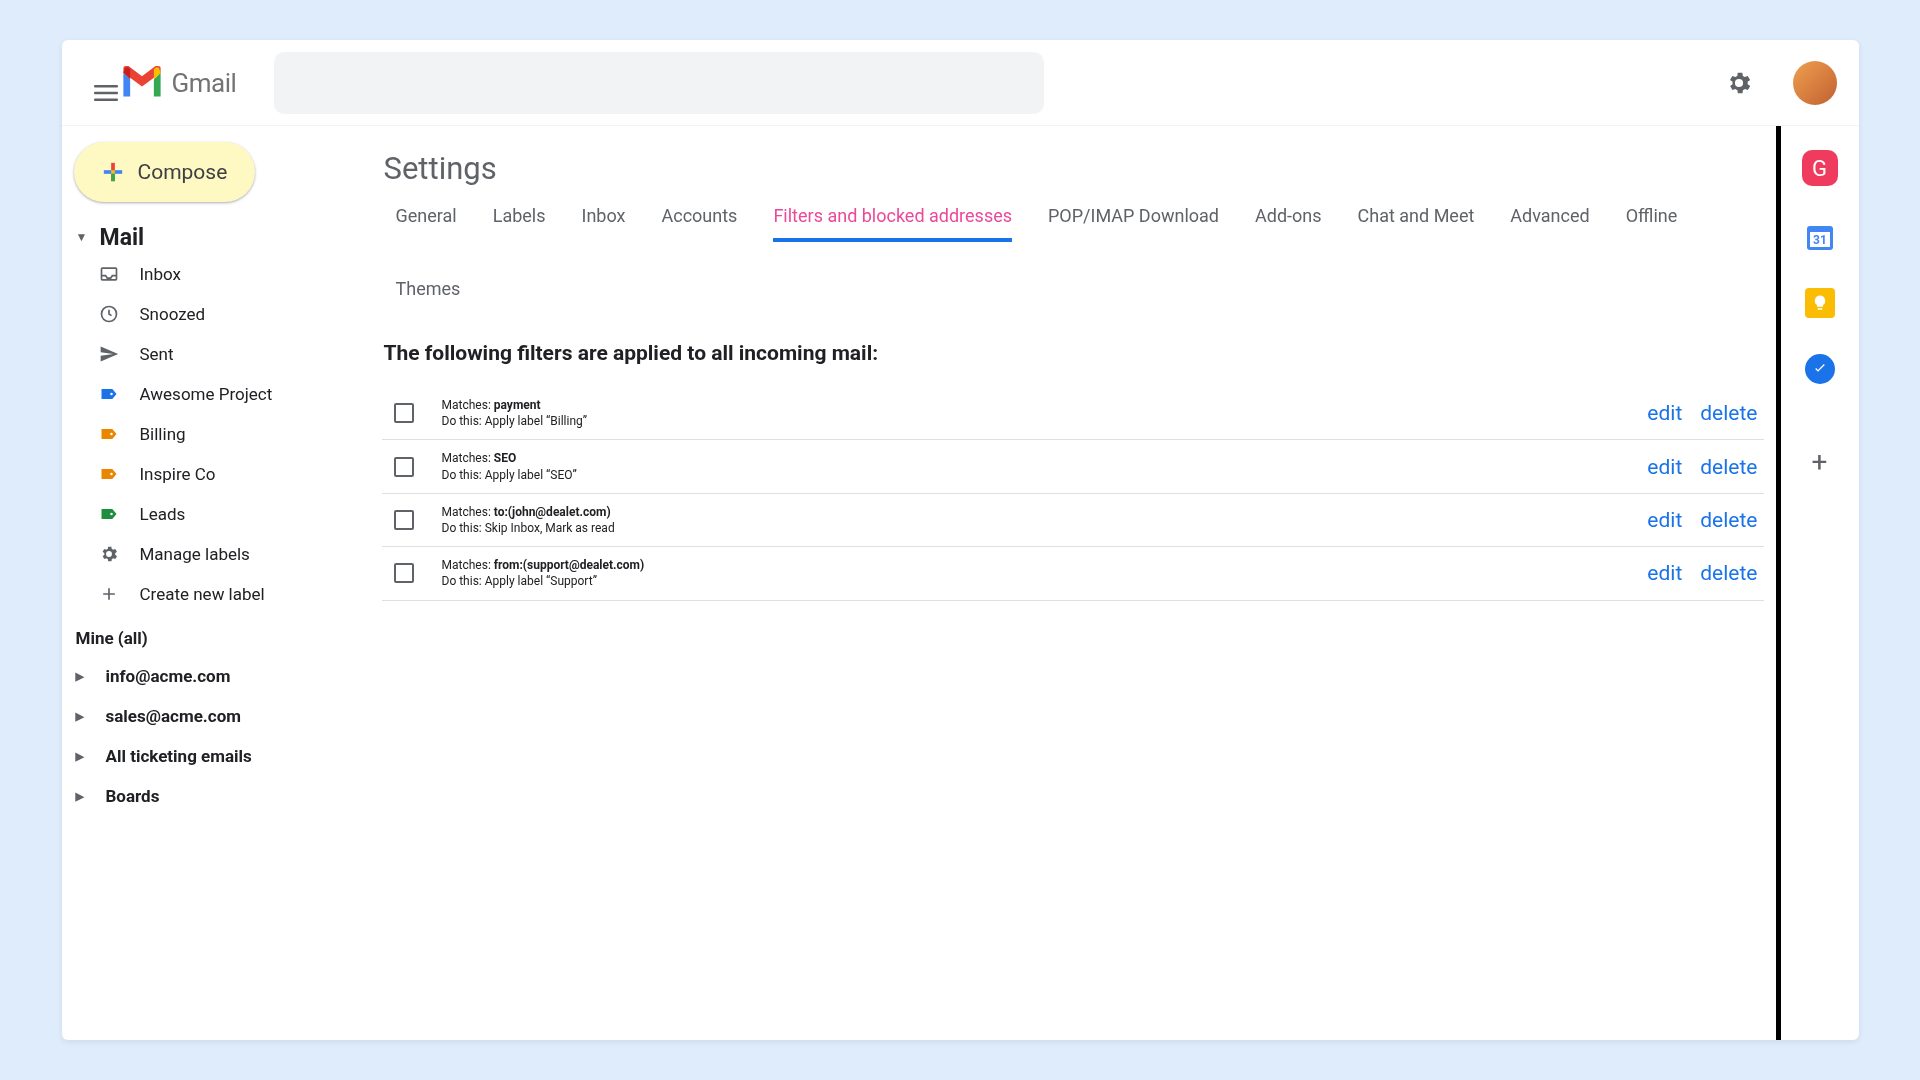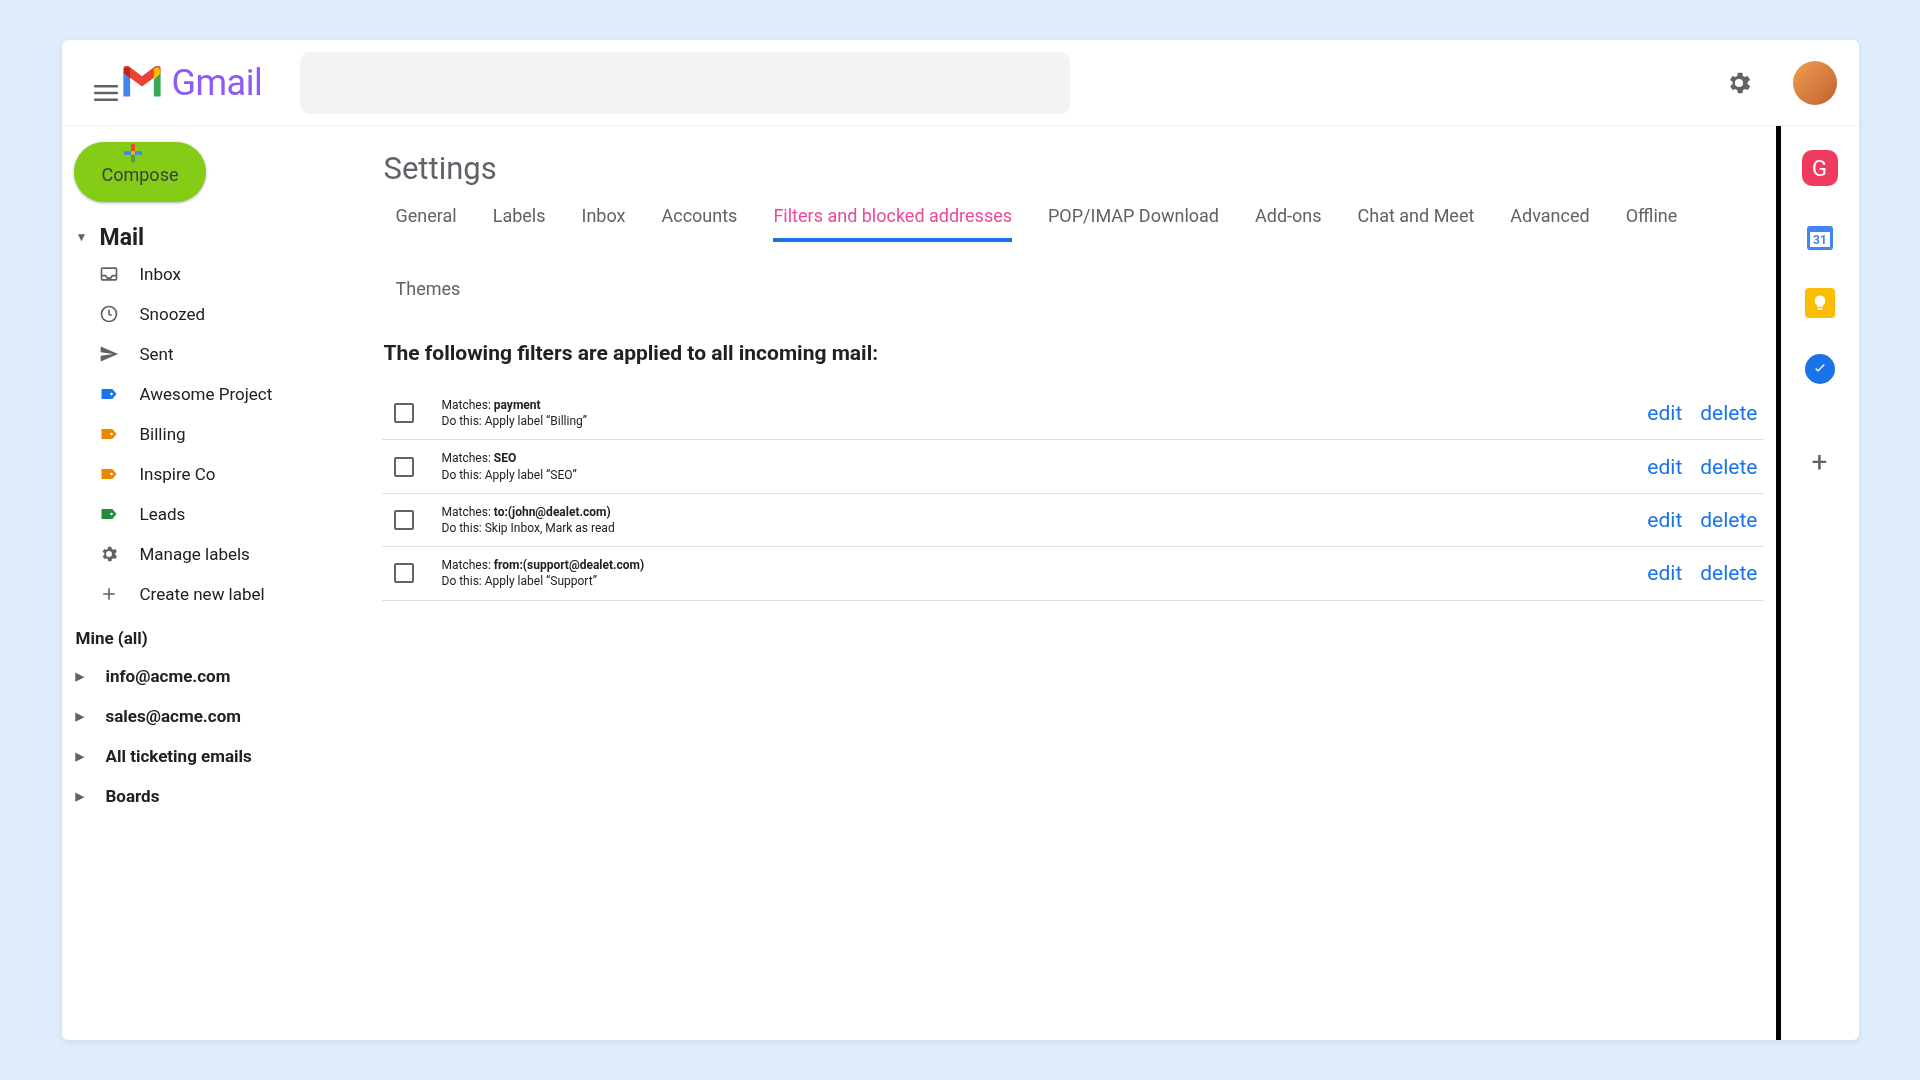--- a/index.html
+++ b/index.html
@@ -27,21 +27,21 @@
   height: 86px;
   display: flex;
   align-items: center;
   padding: 0 22px;
   border-bottom: 1px solid #f1f3f4;
 }
 .hamburger { width: 24px; height: 24px; cursor: pointer; padding: 10px; margin-right: 12px;}
 .hamburger svg { width:24px; height:24px; }
 .logo-block { display: flex; align-items: center; cursor: pointer; margin-right: 38px;}
 .logo-glyph { width: 44px; height: 34px; margin-right: 8px; }
-.logo-text { font-size: 36px; color: #8b5cf6; letter-spacing: -0.5px; }
+.logo-text { font-size: 26px; color: #737373; letter-spacing: -0.5px; }
 .search {
   flex: 0 0 770px;
   height: 62px;
   background: #f1f3f4;
   border-radius: 10px;
   border: none;
   outline: none;
   padding: 0 20px;
   font-size: 18px;
 }
@@ -54,27 +54,26 @@
 .sidebar { width: 320px; padding-top: 16px; font-size: 18px; color: #202124; }
 .compose {
   margin-left: 12px;
   margin-bottom: 18px;
   height: 60px;
   padding: 0 28px;
   border-radius: 32px;
   box-shadow: 0 1px 3px rgba(60,64,67,.3), 0 1px 2px rgba(60,64,67,.15);
   display: inline-flex;
   align-items: center;
-  background: #84cc16;
+  background: #fef9c3;
   cursor: pointer;
   border:none;
-  font-size: 18px;
+  font-size: 21px;
   color: #3c4043;
   font-family: inherit;
-  flex-direction: column;
 }
 .compose .plus { width: 22px; height: 22px; margin-right: 14px; }
 .section-row {
   display: flex; align-items: center; height: 34px; padding-left: 14px; cursor: pointer;
 }
 .section-row .caret { width: 16px; color:#5f6368; margin-right: 8px; font-size:12px;}
 .section-row .lbl { font-weight: 700; font-size: 23px; }
 .nav-item {
   display: flex; align-items: center; height: 40px; padding-left: 36px; cursor: pointer;
   font-size: 17px; color: #202124; border-top-right-radius: 20px; border-bottom-right-radius: 20px;

